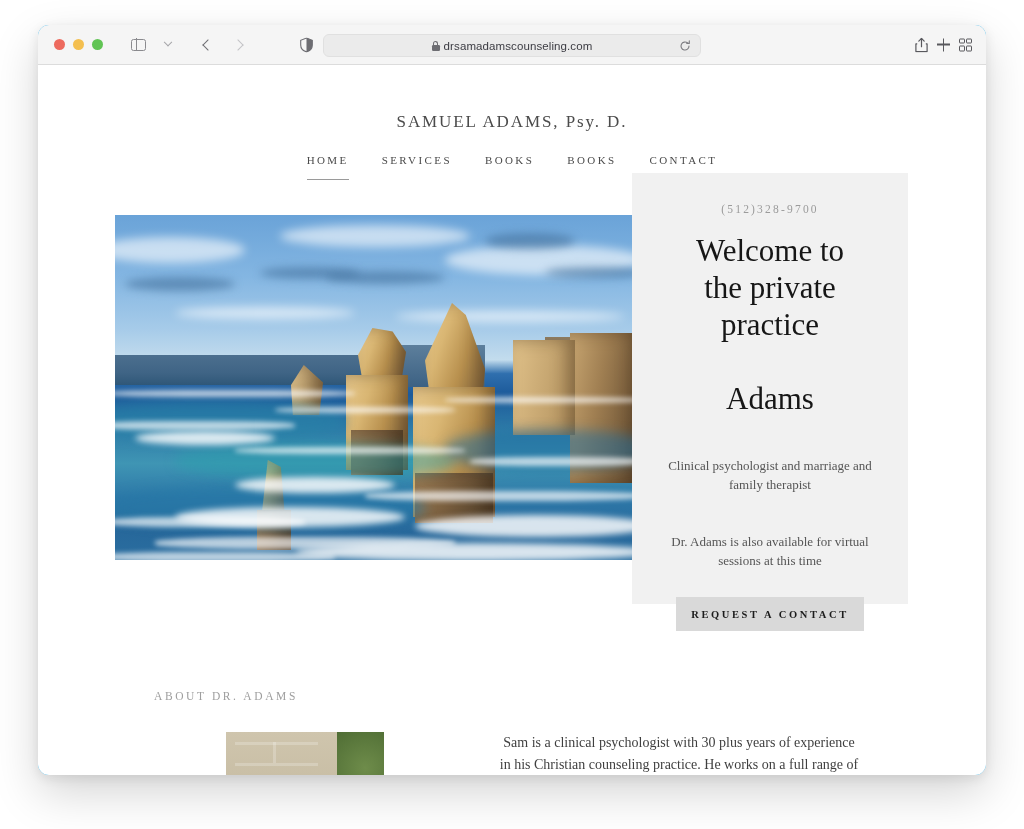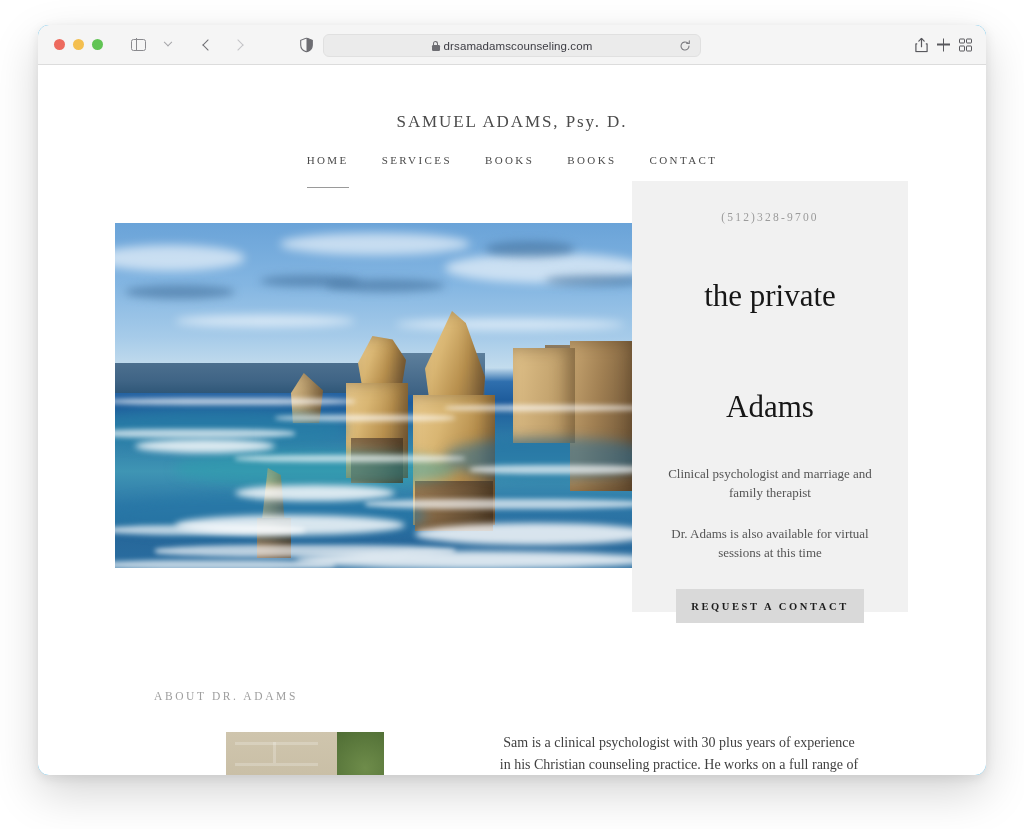--- a/index.html
+++ b/index.html
@@ -140,21 +140,21 @@
   }
   .site-nav {
     display: flex; justify-content: center; gap: 33px;
     margin-top: 22px;
   }
   .nav-item {
     font-family: "Liberation Serif", serif;
     font-size: 11px;
     letter-spacing: 2.4px;
     color: #4a4a4a;
-    padding-bottom: 21px;
+    padding-bottom: 13px;
   }
   .nav-item.active { border-bottom: 1.2px solid #9a9a9a; }
 
   .hero { position: relative; margin-top: 22px; height: 470px; }
 
   
   .hero-photo {
     position: absolute;
     left: 77px; top: 13px;
     width: 520px; height: 345px;
@@ -229,21 +229,21 @@
     color: #161616;
     font-weight: 400;
   }
   .panel-para {
     font-family: "Liberation Serif", serif;
     font-size: 13px;
     line-height: 19px;
     color: #555555;
   }
   .panel-para.first { margin-top: 39px; }
-  .panel-para.second { margin-top: 22px; }
+  .panel-para.second { margin-top: 38px; }
   .cta-button {
     margin: 27px auto 0;
     width: 188px; height: 34px;
     background: #d9d9d9;
     display: flex; align-items: center; justify-content: center;
     font-family: "Liberation Serif", serif;
     font-size: 10.5px;
     letter-spacing: 2.6px;
     color: #1c1c1c;
     font-weight: 700;
@@ -415,23 +415,23 @@
         <div class="foam-line" style="left:-10px; top:302px; width:200px; height:10px;"></div>
         <div class="foam" style="left:300px; top:300px; width:240px; height:22px;"></div>
         <div class="foam-line" style="left:40px; top:322px; width:300px; height:12px;"></div>
         <div class="foam" style="left:180px; top:328px; width:360px; height:18px;"></div>
         <div class="foam-line" style="left:-20px; top:337px; width:240px; height:10px;"></div>
       </div>
 
       <div class="info-panel">
         <div class="phone">(512)328-9700</div>
         <h1 class="welcome-heading">
-          <br>
+          <span>Welcome to</span><br>
           <span>the private</span><br>
-          <br>
+          <span>practice</span><br>
           <br>
           <span>Adams</span>
         </h1>
         <p class="panel-para first">Clinical psychologist and marriage and family therapist</p>
         <p class="panel-para second">Dr. Adams is also available for virtual sessions at this time</p>
         <div class="cta-button">REQUEST A CONTACT</div>
       </div>
     </div>
 
     <div class="about-section">

